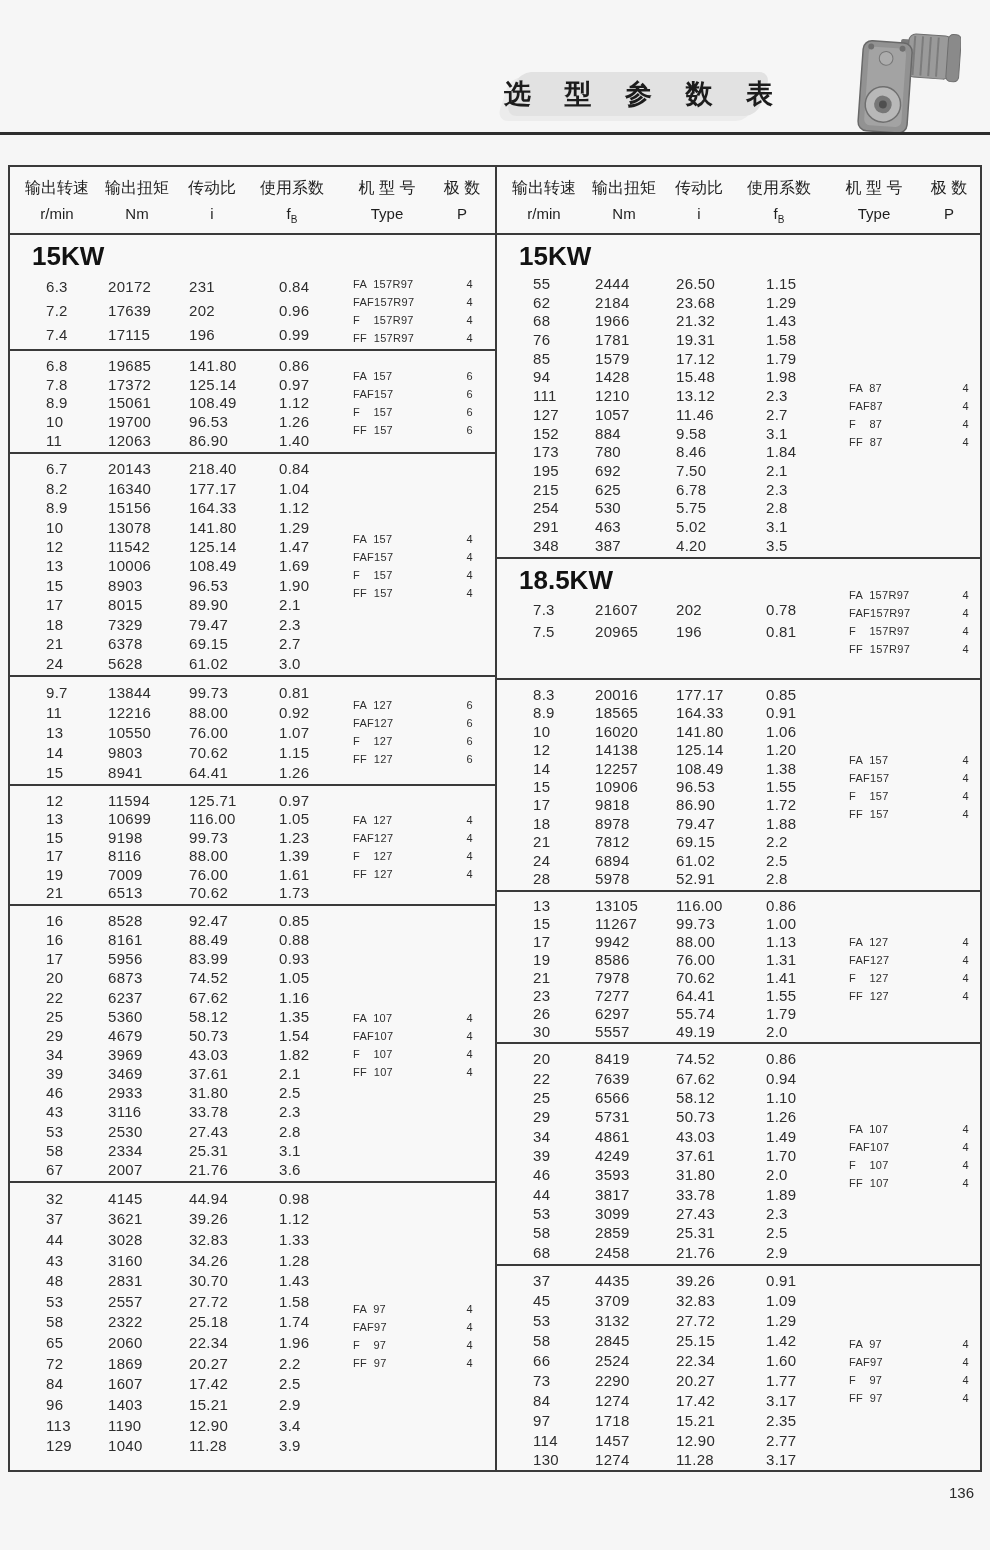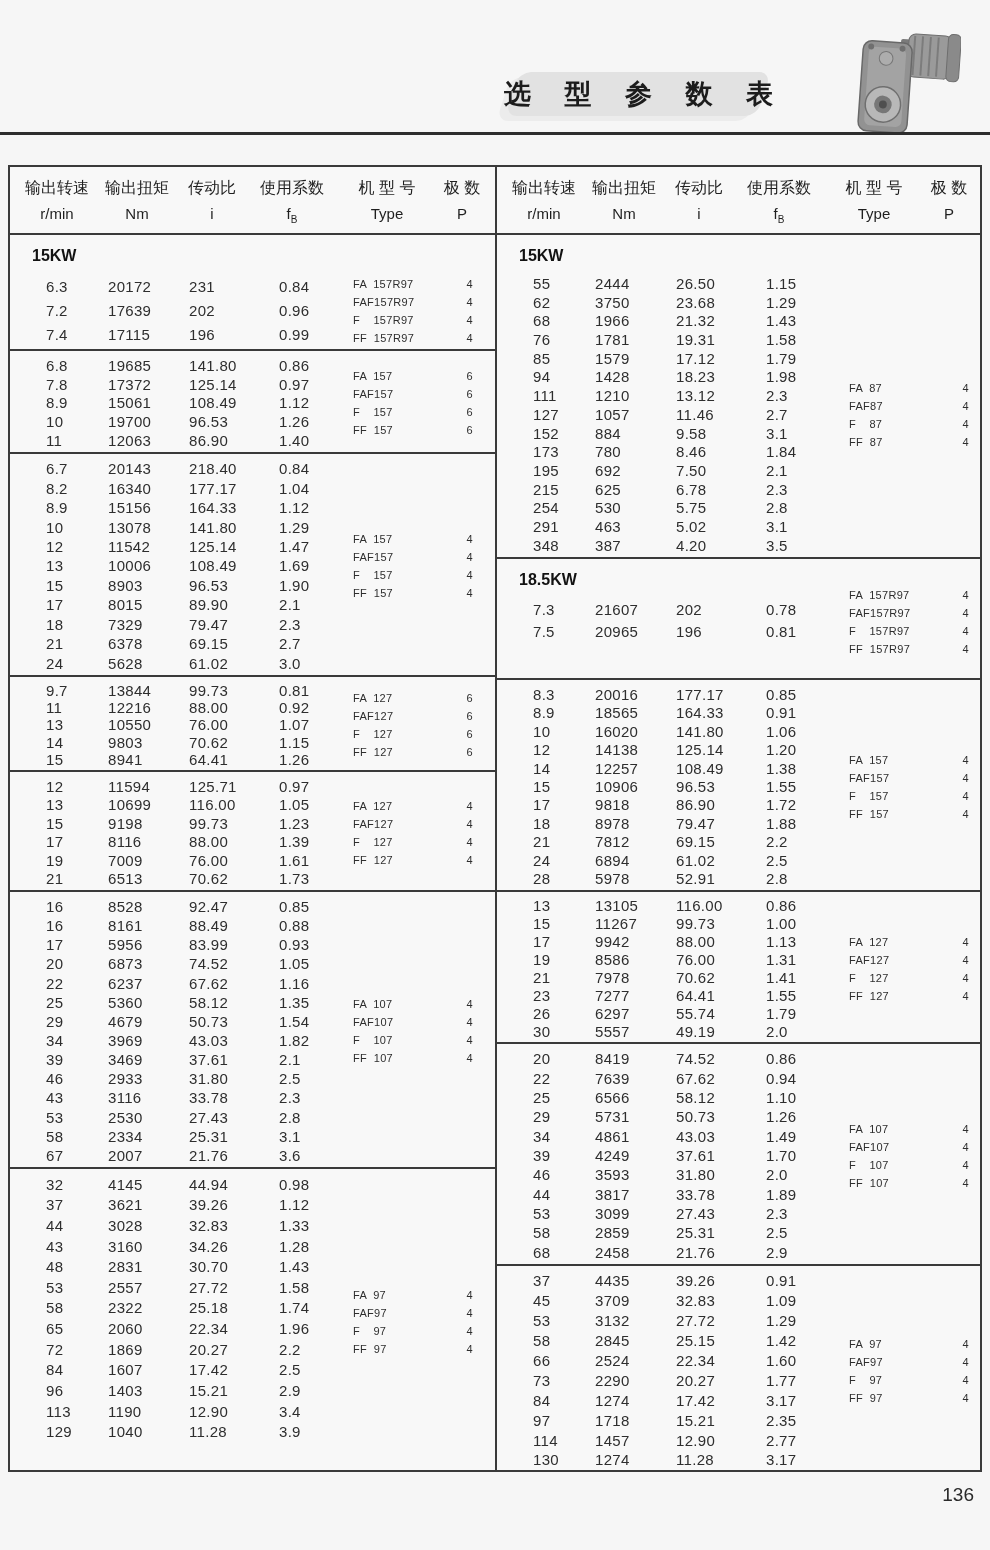--- a/index.html
+++ b/index.html
@@ -31,43 +31,43 @@
   }
   .half{width:50%;position:relative;box-sizing:border-box;display:flex;flex-direction:column}
   .half.right{border-left:2px solid #3a3a3a}
   .thead{height:66px;border-bottom:2px solid #3a3a3a;position:relative;flex:none}
   .hlabel{position:absolute;top:11px;font-size:16px;transform:translateX(-50%);white-space:nowrap;color:#1f1f1f}
   .hunit{position:absolute;top:38px;font-size:15px;transform:translateX(-50%);white-space:nowrap;color:#1f1f1f}
   .hunit sub{font-size:10px}
   .tbody{flex:1;display:flex;flex-direction:column}
   .block{box-sizing:border-box;position:relative;padding-top:3px;display:flex;flex-direction:column;overflow:hidden}
   .block + .block{border-top:2px solid #3a3a3a}
-  .kw{font-size:16px;font-weight:bold;color:#121212;margin:4px 0 0 22px;height:30px;line-height:28px;flex:none}
+  .kw{font-size:26px;font-weight:bold;color:#121212;margin:4px 0 0 22px;height:30px;line-height:28px;flex:none}
   .rows-wrap{flex:1;position:relative;min-height:0}
   .rows{height:100%;display:flex;flex-direction:column;justify-content:space-around;padding:2px 0;box-sizing:border-box}
   .row{display:flex;font-size:15px;letter-spacing:.3px}
   .c0{margin-left:36px;width:62px}
   .c1{width:81px}
   .c2{width:90px}
   .c3{width:70px}
   .types{position:absolute;left:343px;top:50%;transform:translateY(-50%);width:120px}
   .half.right .types{left:352px}
   .tline{display:flex;font-size:11px;line-height:18px;white-space:pre;letter-spacing:.3px}
   .tname{flex:1}
   .tpole{width:14px;text-align:right}
   
-  .L0{height:114px}.L1{height:103px}.L2{height:223px}.L3{height:95px}
+  .L0{height:114px}.L1{height:103px}.L2{height:223px}.L3{height:109px}
   .L4{height:120px}.L5{height:277px}.L6{height:305px}
   .R0{height:322px}.R1{height:121px}.R2{height:212px}
   .R3{height:152px}.R4{height:222px}.R5{height:208px}
   .L6 .rows{height:272px}
   .R1 .rows{justify-content:flex-start}
   .R1 .row{height:22px;align-items:center}
   .R1 .types{top:-10px;transform:none}
-  .page-num{position:absolute;right:16px;top:1484px;font-size:19px;color:#2a2a2a}
+  .page-num{position:absolute;right:16px;top:1484px;font-size:15px;color:#2a2a2a}
 </style>
 </head>
 <body>
 
 <svg class="motor-pic" viewBox="0 0 110 115">
   <g transform="rotate(4 55 57)">
     <rect x="46" y="12" width="12" height="40" rx="2" fill="#7a7a7a"></rect>
     <rect x="54" y="6" width="44" height="44" rx="7" fill="#9a9a9a" stroke="#6e6e6e" stroke-width="1"></rect>
     <line x1="60" y1="8" x2="60" y2="48" stroke="#7c7c7c" stroke-width="2"></line>
     <line x1="68" y1="8" x2="68" y2="48" stroke="#7c7c7c" stroke-width="2"></line>
@@ -558,21 +558,21 @@
           <div class="rows-wrap">
             <div class="rows">
               <div class="row">
                 <span class="c0">55</span>
                 <span class="c1">2444</span>
                 <span class="c2">26.50</span>
                 <span class="c3">1.15</span>
               </div>
               <div class="row">
                 <span class="c0">62</span>
-                <span class="c1">3750</span>
+                <span class="c1">2184</span>
                 <span class="c2">23.68</span>
                 <span class="c3">1.29</span>
               </div>
               <div class="row">
                 <span class="c0">68</span>
                 <span class="c1">1966</span>
                 <span class="c2">21.32</span>
                 <span class="c3">1.43</span>
               </div>
               <div class="row">
@@ -583,21 +583,21 @@
               </div>
               <div class="row">
                 <span class="c0">85</span>
                 <span class="c1">1579</span>
                 <span class="c2">17.12</span>
                 <span class="c3">1.79</span>
               </div>
               <div class="row">
                 <span class="c0">94</span>
                 <span class="c1">1428</span>
-                <span class="c2">18.23</span>
+                <span class="c2">15.48</span>
                 <span class="c3">1.98</span>
               </div>
               <div class="row">
                 <span class="c0">111</span>
                 <span class="c1">1210</span>
                 <span class="c2">13.12</span>
                 <span class="c3">2.3</span>
               </div>
               <div class="row">
                 <span class="c0">127</span>

